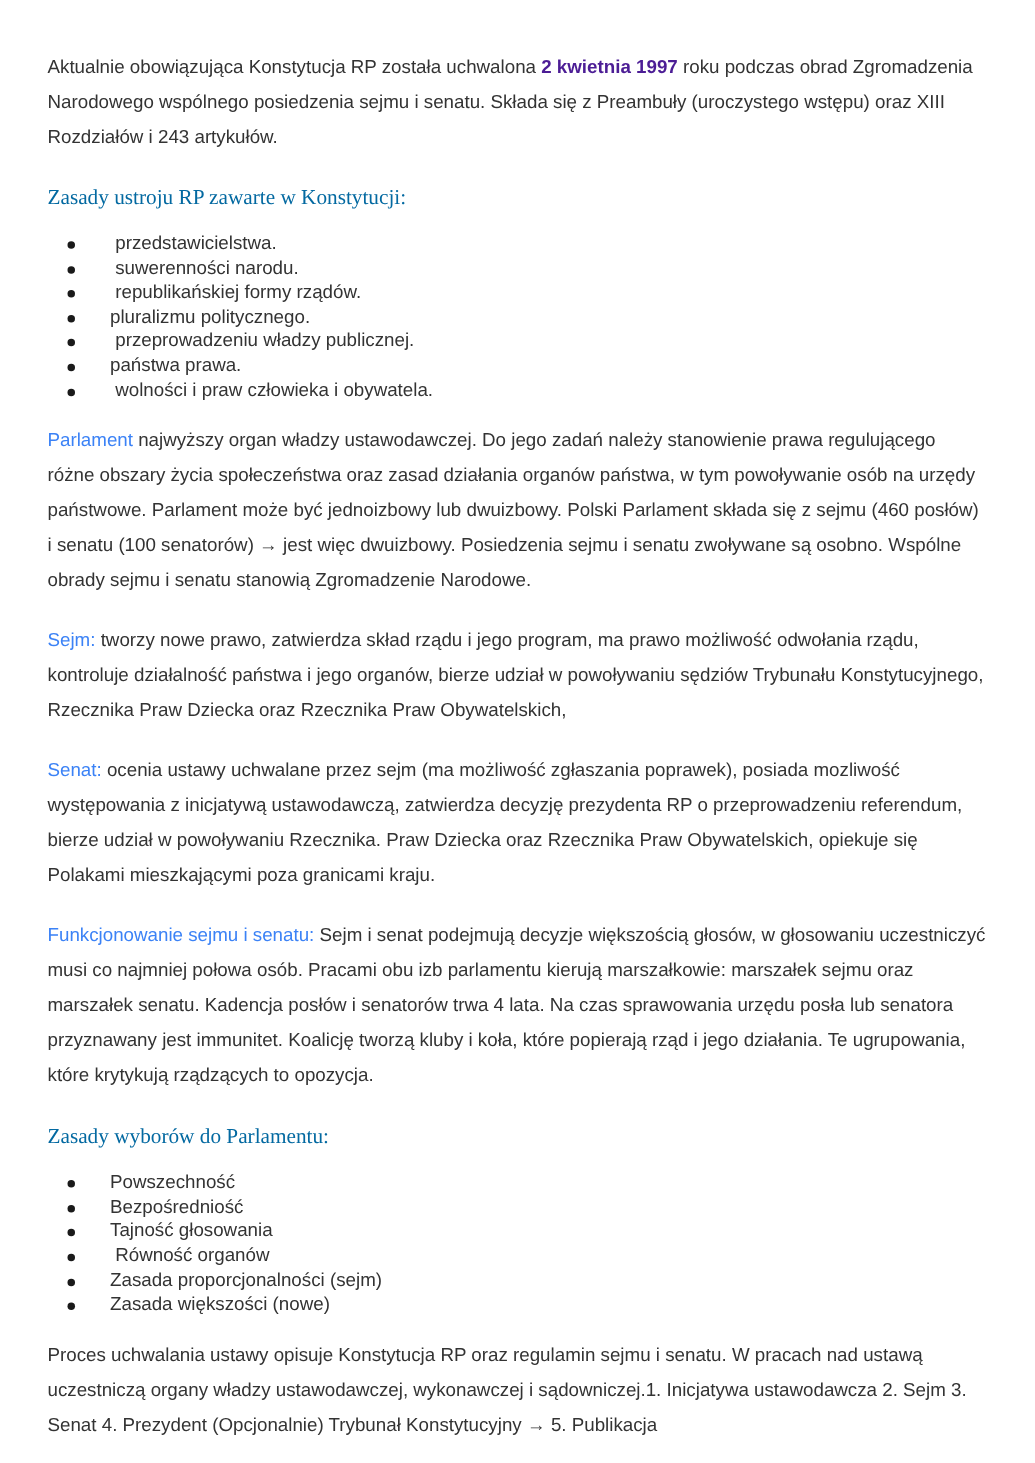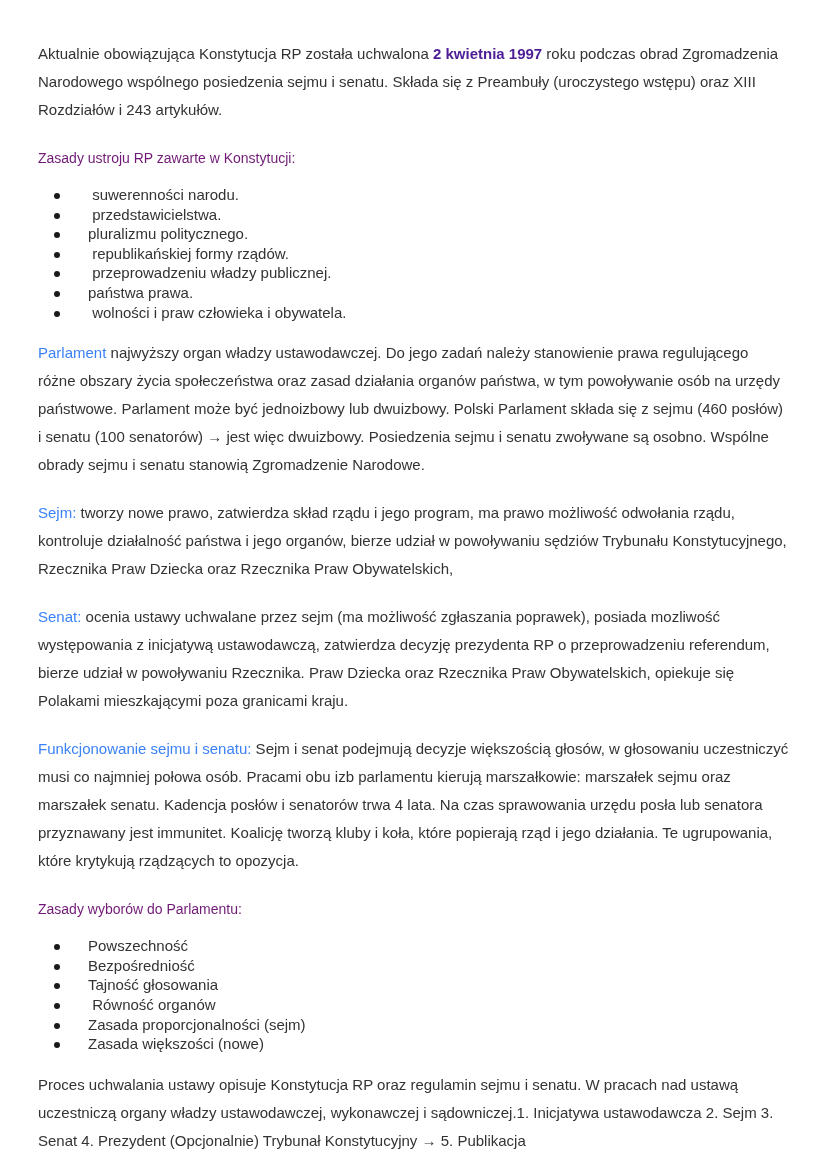--- a/index.html
+++ b/index.html
@@ -29,25 +29,26 @@
     text-align: left;
     max-width: 752px;
   }
   .gap-para { height: 20px; }
   .gap-heading { height: 20px; }
   .gap-list-top { height: 13px; }
   .gap-list-bottom { height: 17px; }
 
   h2.section-heading {
     margin: 0;
-    font-size: 14px;
+    font-size: 17px;
     line-height: 28px;
     font-weight: normal;
-    color: #701a75;
+    color: #0369a1;
     max-width: 752px;
+    font-family: Liberation Serif, serif;
   }
 
   .pink-lead {
     color: #3b82f6;
   }
   .pink-strong {
     color: #4c1d95;
     font-weight: bold;
   }
 
@@ -82,24 +83,24 @@
 
   <p class="para"><span>Aktualnie obowiązująca Konstytucja RP została uchwalona </span><span class="pink-strong">2 kwietnia 1997</span><span> roku podczas obrad Zgromadzenia Narodowego wspólnego posiedzenia sejmu i senatu. Składa się z Preambuły (uroczystego wstępu) oraz XIII Rozdziałów i 243 artykułów.</span></p>
 
   <div class="gap-heading"></div>
 
   <h2 class="section-heading">Zasady ustroju RP zawarte w Konstytucji:</h2>
 
   <div class="gap-list-top"></div>
 
   <ul class="bullets">
+    <li> przedstawicielstwa.</li>
     <li> suwerenności narodu.</li>
-    <li> przedstawicielstwa.</li>
+    <li> republikańskiej formy rządów.</li>
     <li>pluralizmu politycznego.</li>
-    <li> republikańskiej formy rządów.</li>
     <li> przeprowadzeniu władzy publicznej.</li>
     <li>państwa prawa.</li>
     <li> wolności i praw człowieka i obywatela.</li>
   </ul>
 
   <div class="gap-list-bottom"></div>
 
   <p class="para"><span class="pink-lead">Parlament</span><span> najwyższy organ władzy ustawodawczej. Do jego zadań należy stanowienie prawa regulującego różne obszary życia społeczeństwa oraz zasad działania organów państwa, w tym powoływanie osób na urzędy państwowe. Parlament może być jednoizbowy lub dwuizbowy. Polski Parlament składa się z sejmu (460 posłów) i senatu (100 senatorów) → jest więc dwuizbowy. Posiedzenia sejmu i senatu zwoływane są osobno. Wspólne obrady sejmu i senatu stanowią Zgromadzenie Narodowe.</span></p>
 
   <div class="gap-para"></div>

